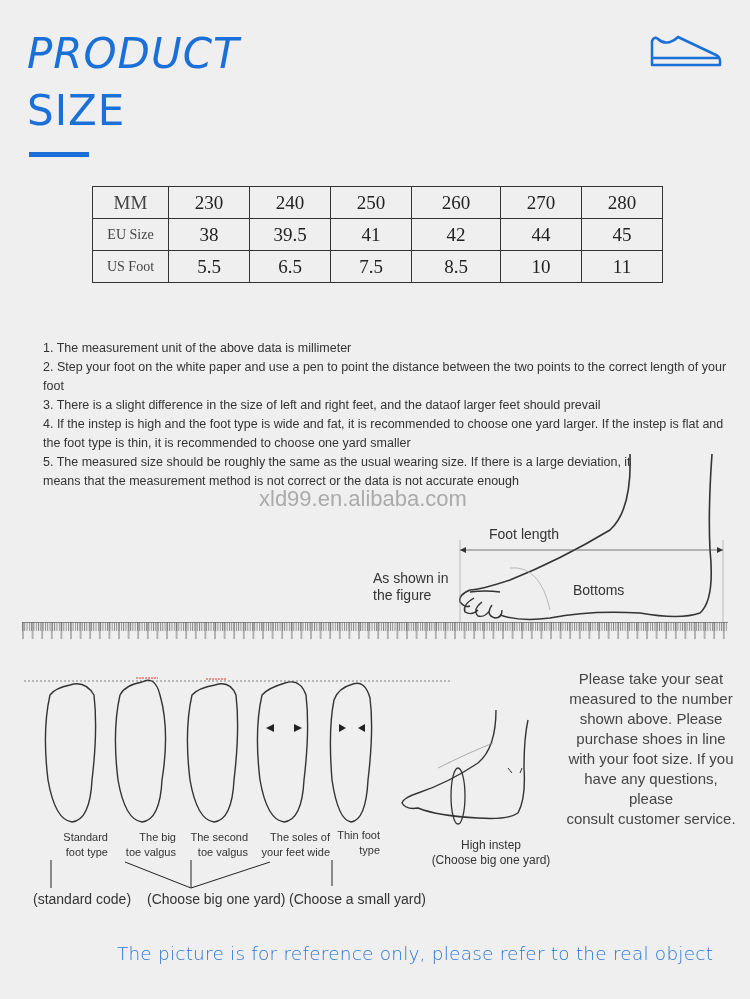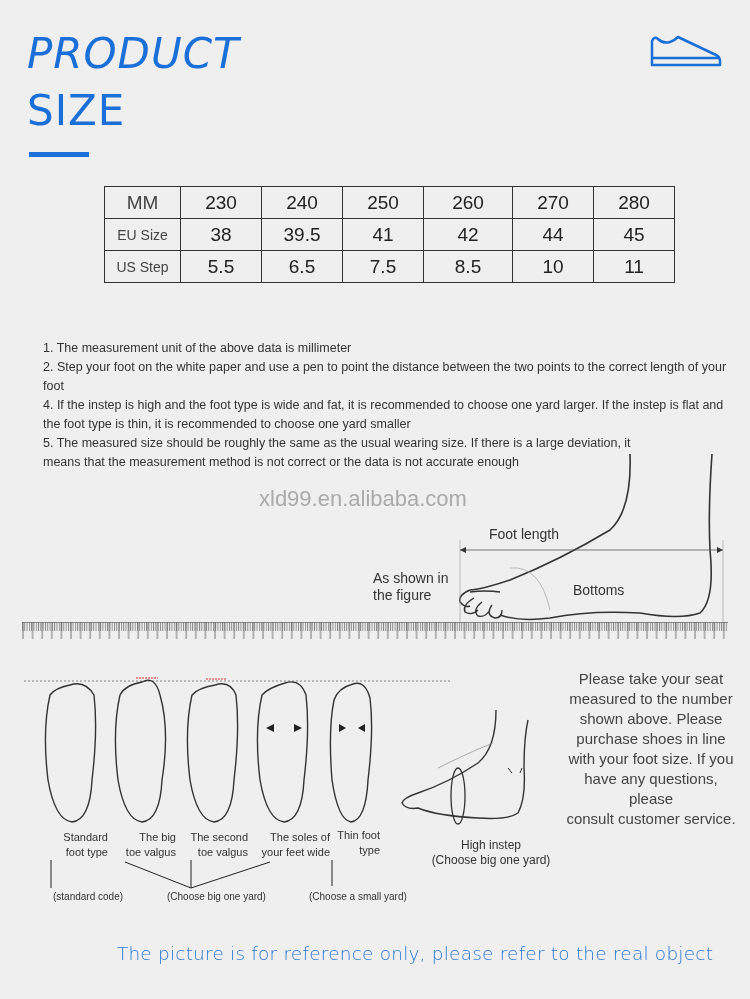--- a/index.html
+++ b/index.html
@@ -12,21 +12,21 @@
     left: 27px; color: #1b6fd8; font-family: "DejaVu Sans", sans-serif;
     font-size: 42px; letter-spacing: 1px; line-height: 1; font-weight: normal;
   }
   .title.l1 { top: 33px; font-style: italic; }
   .title.l2 { top: 90px; }
   .title-bar { left: 29px; top: 152px; width: 60px; height: 5px; background: #1b6fd8; }
   .shoe-icon { left: 650px; top: 35px; width: 72px; height: 32px; }
 
   table.size {
     position: absolute; left: 92px; top: 186px; border-collapse: collapse;
-    font-family: Liberation Sans, sans-serif; color: #222; margin-left: 12px;
+    font-family: Liberation Serif, serif; color: #222;
   }
   table.size td {
     border: 1px solid #333; text-align: center; height: 31px; padding: 0;
     font-size: 19px; font-weight: 300;
   }
   table.size td.hdr { width: 75px; font-size: 14px; color: #444; }
   table.size tr:first-child td.hdr { font-size: 19px; }
   table.size td.c { width: 80px; }
 
   .notes {
@@ -36,21 +36,21 @@
   .note5 { width: 600px; }
   .watermark {
     left: 259px; top: 486px; font-size: 22px; color: #aaa; font-family: "Liberation Sans", sans-serif;
   }
   .lbl { font-size: 14px; color: #333; line-height: 17px; }
   .ruler { left: 22px; top: 622px; width: 706px; height: 18px; }
 
   .foot-caption {
     font-size: 11px; color: #333; text-align: right; line-height: 15px;
   }
-  .choose { font-size: 10px; color: #333; margin-left: 20px; }
+  .choose { font-size: 14px; color: #333; }
   .right-text {
     left: 563px; top: 669px; width: 176px; font-size: 15px; color: #444; text-align: center; line-height: 20px;
   }
   .instep-cap { left: 410px; top: 838px; width: 162px; text-align: center; font-size: 12px; line-height: 15px; color: #333; }
   .footer-note {
     left: 0; top: 943px; width: 750px; text-align: center; color: #2a78d4; font-size: 18.5px;
     font-family: "DejaVu Sans", sans-serif; font-weight: 300; letter-spacing: 0.2px; padding-left: 40px;
   }
 </style>
 </head>
@@ -78,34 +78,35 @@
   <tr>
     <td class="hdr">EU Size</td>
     <td class="c">38</td>
     <td class="c">39.5</td>
     <td class="c">41</td>
     <td class="c">42</td>
     <td class="c">44</td>
     <td class="c">45</td>
   </tr>
   <tr>
-    <td class="hdr">US Step</td>
+    <td class="hdr">US Foot</td>
     <td class="c">5.5</td>
     <td class="c">6.5</td>
     <td class="c">7.5</td>
     <td class="c">8.5</td>
     <td class="c">10</td>
     <td class="c">11</td>
   </tr>
 </tbody>
   </table>
 
 <div class="abs notes">
   <p>1. The measurement unit of the above data is millimeter</p>
   <p>2. Step your foot on the white paper and use a pen to point the distance between the two points to the correct length of your foot</p>
+  <p>3. There is a slight difference in the size of left and right feet, and the dataof larger feet should prevail</p>
   <p>4. If the instep is high and the foot type is wide and fat, it is recommended to choose one yard larger. If the instep is flat and the foot type is thin, it is recommended to choose one yard smaller</p>
   <p class="note5">5. The measured size should be roughly the same as the usual wearing size. If there is a large deviation, it means that the measurement method is not correct or the data is not accurate enough</p>
 </div>
 <div class="abs watermark">xld99.en.alibaba.com</div>
 
 <svg class="abs" style="left:440px;top:450px" width="300" height="175" viewBox="0 0 300 175">
   <path d="M190 4 Q192 60 170 80 Q120 110 70 130 Q40 140 30 140" fill="none" stroke="#333" stroke-width="1.6"></path>
   <path d="M272 4 Q268 60 270 100 Q275 150 260 163 Q240 170 200 163 Q150 160 110 168 Q80 172 60 165" fill="none" stroke="#333" stroke-width="1.6"></path>
   <path d="M30 140 Q18 145 20 152 Q25 158 30 156 M34 148 Q22 155 25 162 Q32 166 38 160 M42 152 Q32 160 38 166 Q45 168 50 160 M52 155 Q45 165 55 168 Q62 168 62 160 M30 142 Q45 140 60 142" fill="none" stroke="#333" stroke-width="1.4"></path>
   <line x1="20" y1="100" x2="283" y2="100" stroke="#555" stroke-width="0.8"></line>

